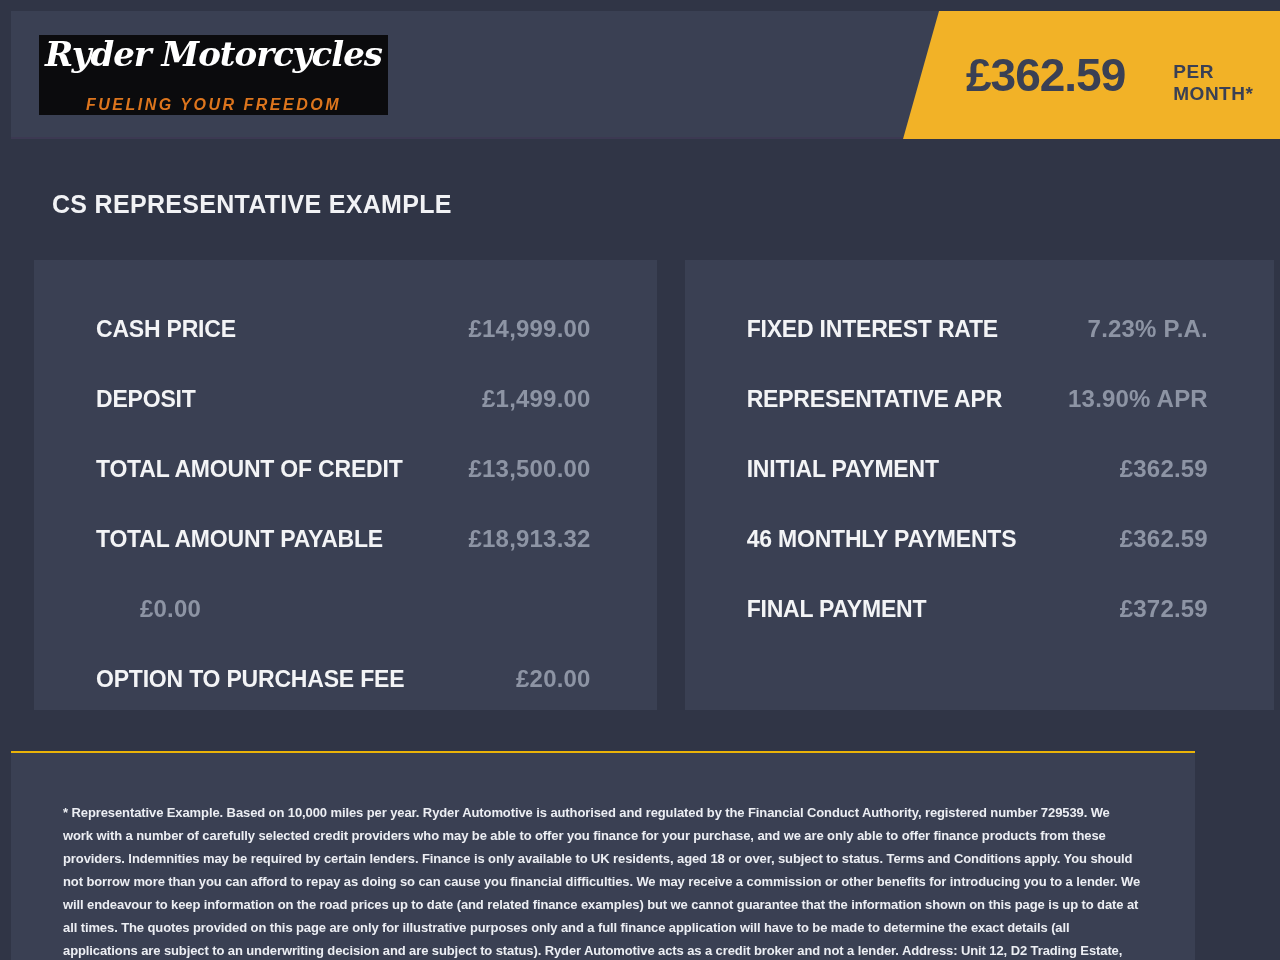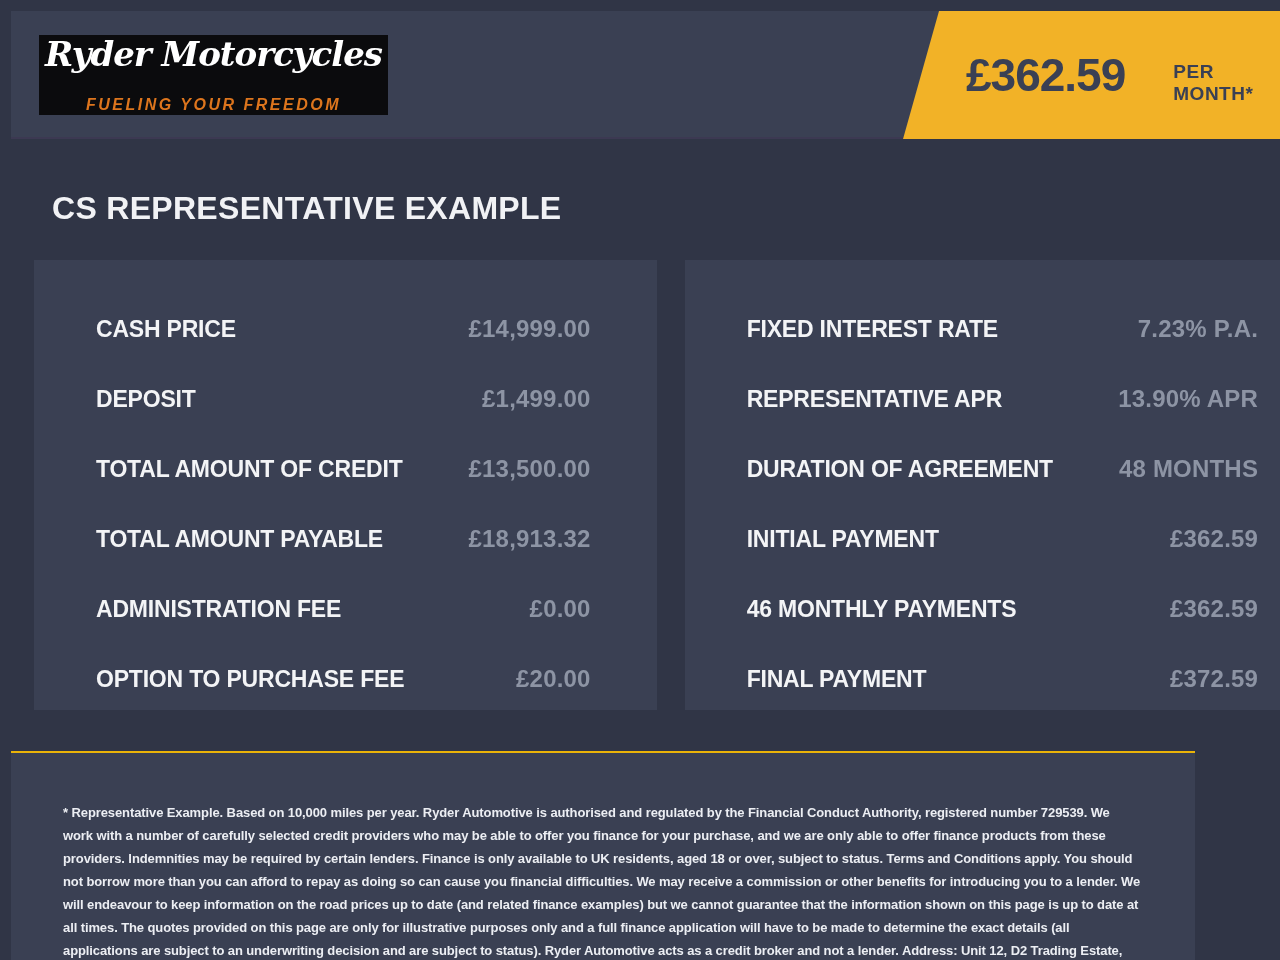--- a/index.html
+++ b/index.html
@@ -50,21 +50,21 @@
   }
   .price-period {
     color:var(--dark-text,#3a4054);
     font-size:19px; font-weight:bold;
     margin-left:26px; margin-top:16px; letter-spacing:0.5px;
   }
 
   
   .page-title {
     position:absolute; left:30px; top:168px;
-    color:#f1f2f5; font-size:32px; font-weight:bold; letter-spacing:0.3px;
+    color:#f1f2f5; font-size:25px; font-weight:bold; letter-spacing:0.3px;
   }
 
   
   .panels {
     position:absolute; top:238px; left:12px; width:1221px; height:472px;
     display:flex; gap:28px;
   }
   .panel {
     flex:1 1 0;
     background:var(--panel-bg,#3a4053);
@@ -127,41 +127,36 @@
     </div>
     <div class="finance-row">
       <span class="finance-label">TOTAL AMOUNT OF CREDIT</span>
       <span class="finance-value">£13,500.00</span>
     </div>
     <div class="finance-row">
       <span class="finance-label">TOTAL AMOUNT PAYABLE</span>
       <span class="finance-value">£18,913.32</span>
     </div>
     <div class="finance-row">
-      <span class="finance-label">ADMINISTRATION FEE</span>
       <span class="finance-value">£0.00</span>
     </div>
     <div class="finance-row">
       <span class="finance-label">OPTION TO PURCHASE FEE</span>
       <span class="finance-value">£20.00</span>
     </div>
   </div>
 
   <div class="panel">
     <div class="finance-row">
       <span class="finance-label">FIXED INTEREST RATE</span>
       <span class="finance-value">7.23% P.A.</span>
     </div>
     <div class="finance-row">
       <span class="finance-label">REPRESENTATIVE APR</span>
       <span class="finance-value">13.90% APR</span>
-    </div>
-    <div class="finance-row">
-      <span class="finance-label">DURATION OF AGREEMENT</span>
-      <span class="finance-value">48 MONTHS</span>
     </div>
     <div class="finance-row">
       <span class="finance-label">INITIAL PAYMENT</span>
       <span class="finance-value">£362.59</span>
     </div>
     <div class="finance-row">
       <span class="finance-label">46 MONTHLY PAYMENTS</span>
       <span class="finance-value">£362.59</span>
     </div>
     <div class="finance-row">

